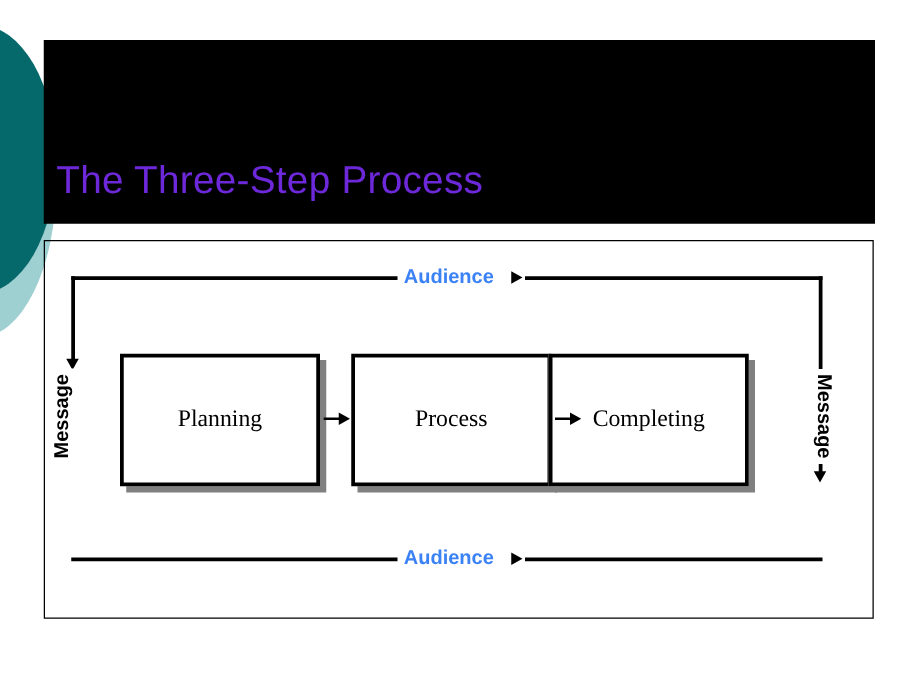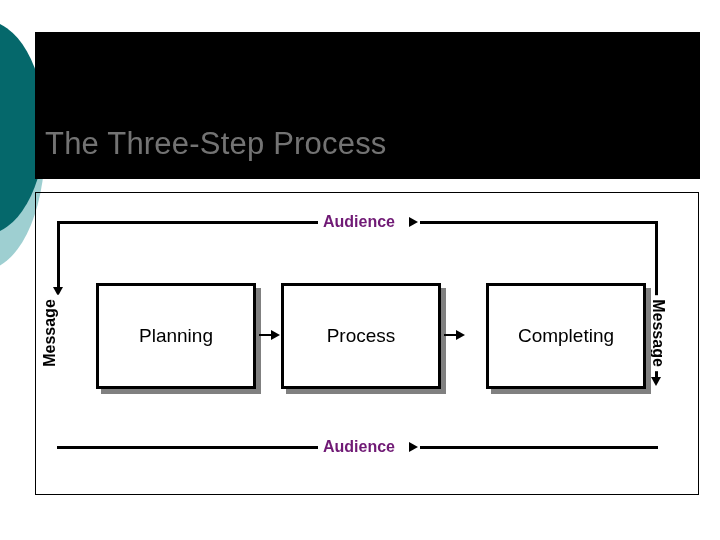--- a/index.html
+++ b/index.html
@@ -46,21 +46,21 @@
     left: 35px;
     top: 32px;
     width: 665px;
     height: 147px;
     background: #000000;
   }
   .title-text {
     position: absolute;
     left: 45px;
     top: 126px;
-    color: #737373;
+    color: #6d28d9;
     font-size: 31px;
     font-weight: 400;
     letter-spacing: 0.2px;
     white-space: nowrap;
     font-family: "Liberation Sans", sans-serif;
   }
 
   
   .diagram-frame {
     position: absolute;
@@ -110,21 +110,21 @@
   .ah-left   { left: 53px;  top: 287px; }
   .ah-right  { left: 651px; top: 377px; }
   .ah-top    { left: 409px; top: 217px; }
   .ah-bottom { left: 409px; top: 442px; }
 
   
   .label-audience {
     position: absolute;
     font-size: 16px;
     font-weight: bold;
-    color: #701a75;
+    color: #3b82f6;
     background: #ffffff;
     padding: 0 5px;
     white-space: nowrap;
     line-height: 18px;
     font-family: "Liberation Sans", sans-serif;
   }
   .aud-top { left: 318px; top: 213px; }
   .aud-bot { left: 318px; top: 438px; }
 
   .label-message {
@@ -161,26 +161,26 @@
     box-shadow: 5px 5px 0 0 #808080;
     display: flex;
     align-items: center;
     justify-content: center;
   }
   .pbox span {
     font-size: 19px;
     font-weight: 400;
     color: #000000;
     white-space: nowrap;
-    font-family: Liberation Sans, sans-serif;
+    font-family: Liberation Serif, serif;
     text-align: center;
   }
   .pbox-1 { left: 96px; }
   .pbox-2 { left: 281px; }
-  .pbox-3 { left: 486px; }
+  .pbox-3 { left: 439px; }
 
   
   .conn {
     position: absolute;
     top: 334px;
     height: 2px;
     background: #000000;
   }
   .conn-1 { left: 259px; width: 14px; }
   .conn-2 { left: 444px; width: 14px; }

